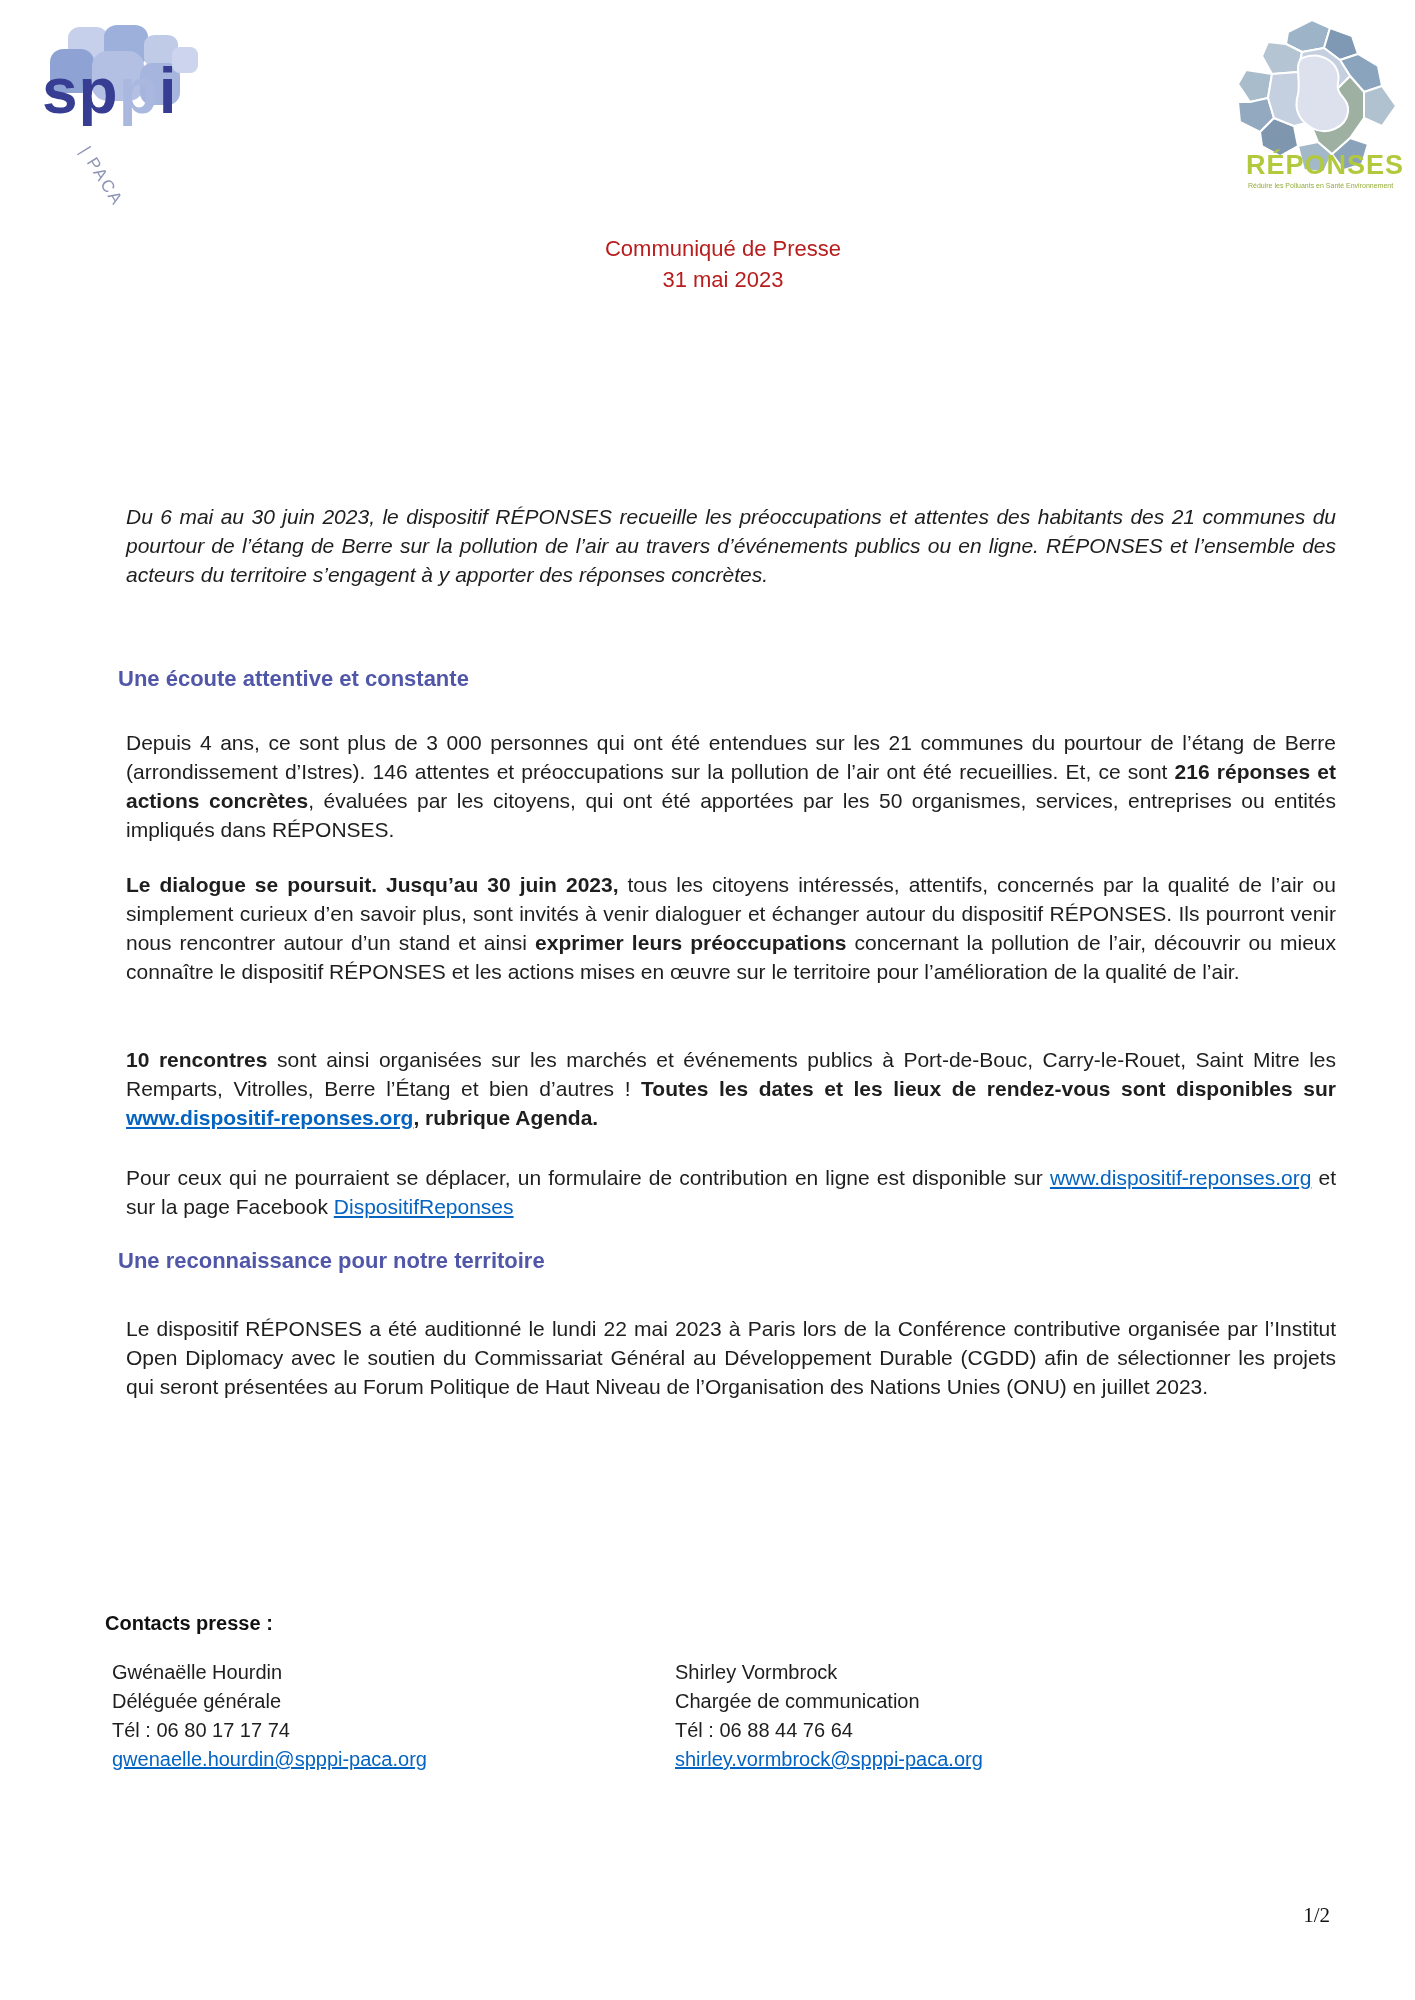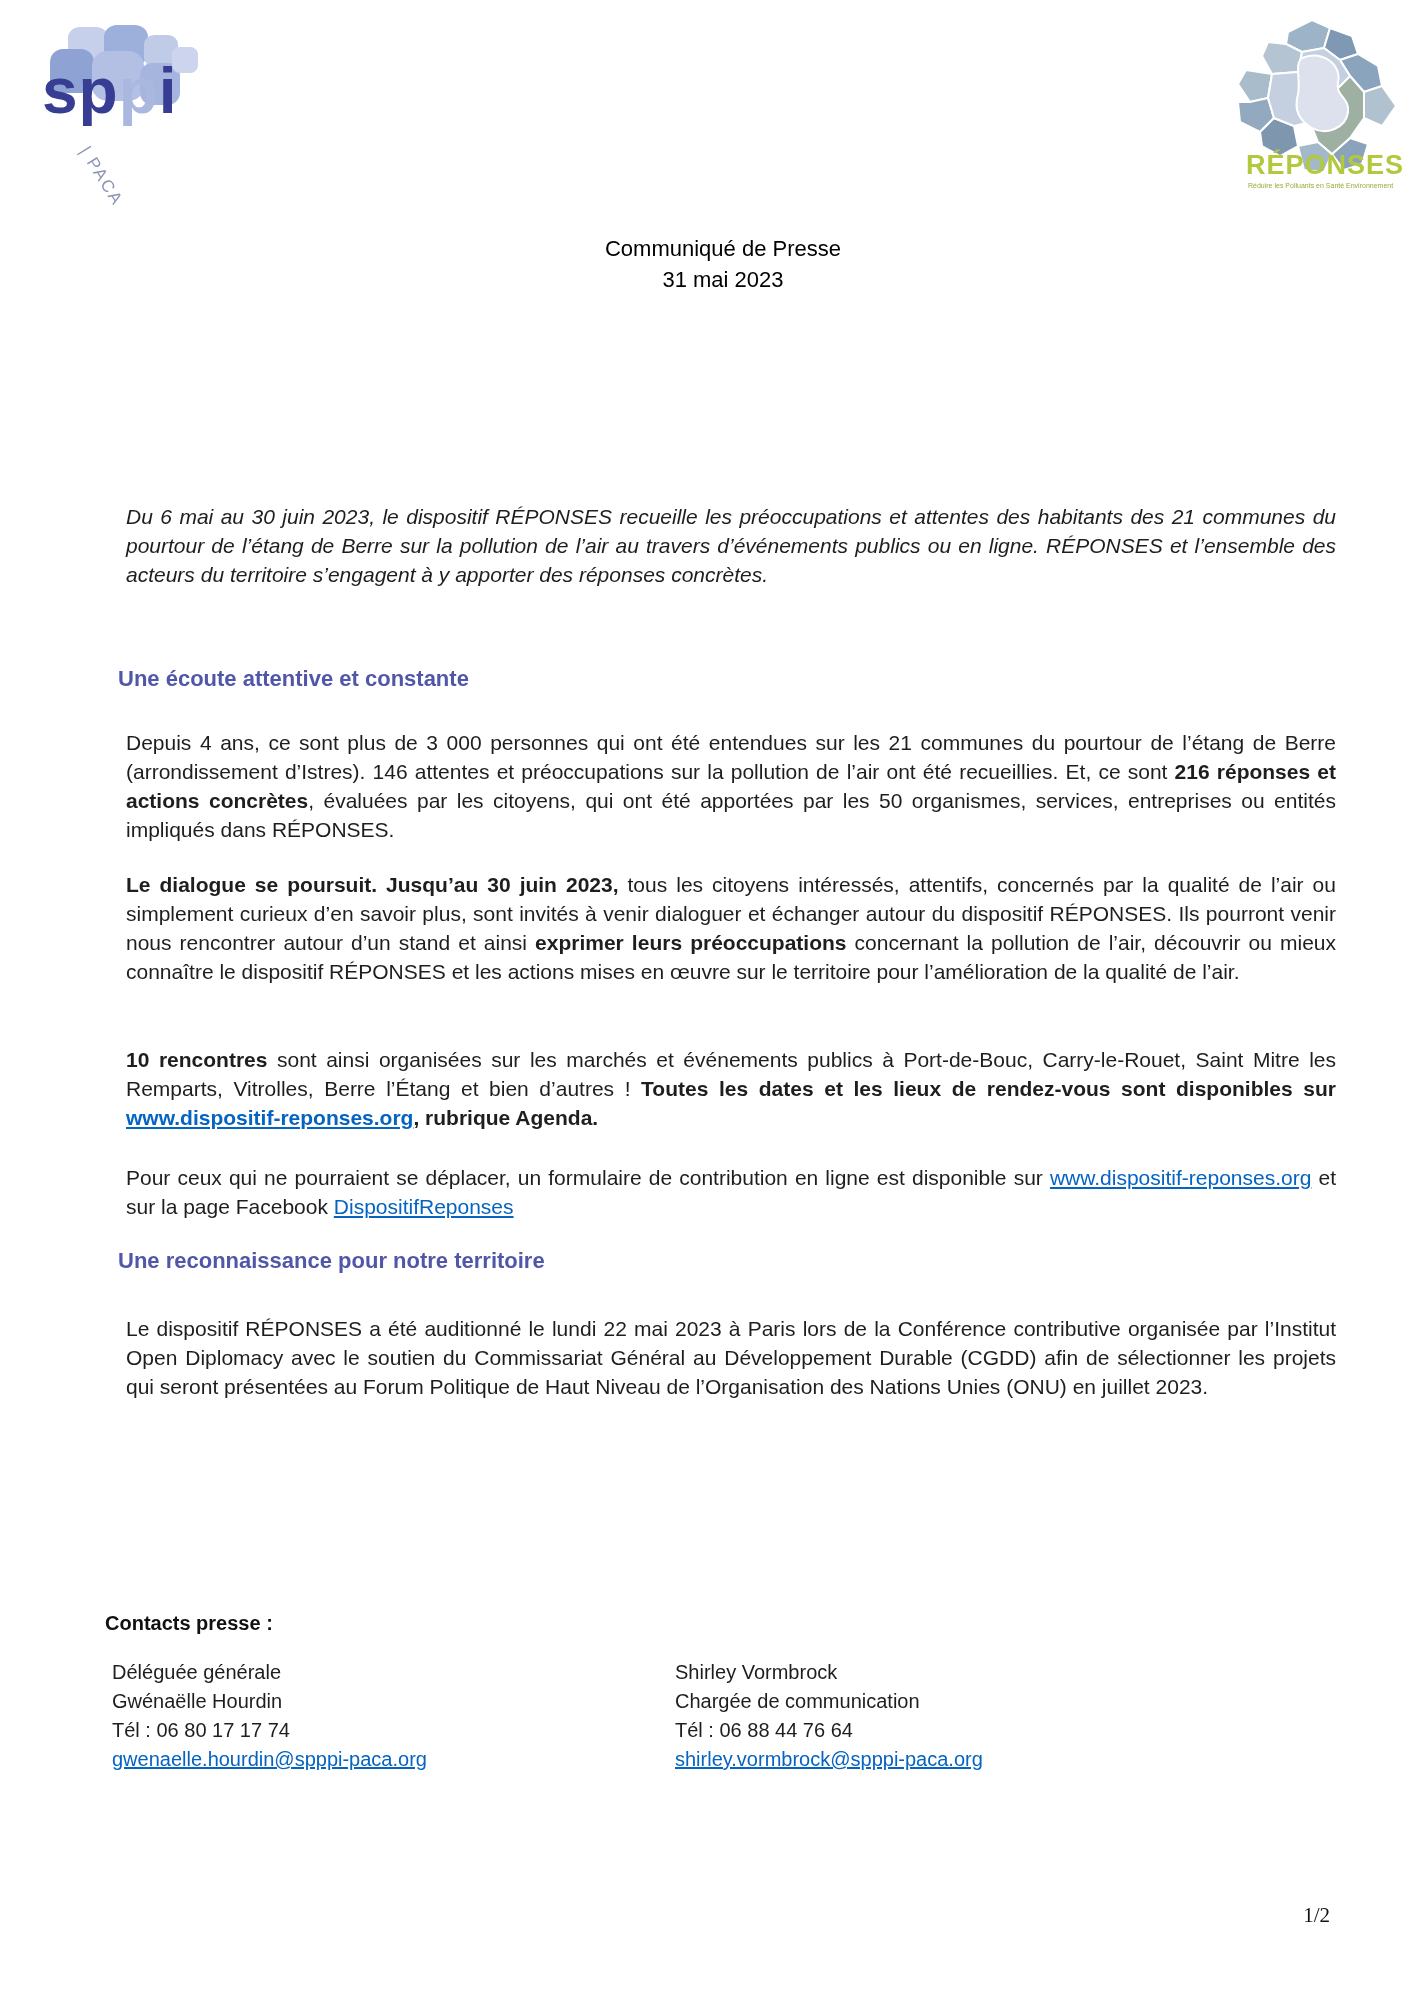--- a/index.html
+++ b/index.html
@@ -12,21 +12,21 @@
   .sppi-logo{position:absolute;left:40px;top:25px;width:170px;height:185px;}
   .bubble{position:absolute;border-radius:30%;}
   .sppi-text{position:absolute;left:2px;top:34px;font-size:64px;font-weight:bold;
     letter-spacing:1px;color:#373d92;line-height:1;}
   .sppi-ghost{color:#aab8e0;}
   .sppi-region{position:absolute;left:52px;top:118px;transform:rotate(58deg);
     transform-origin:left top;font-size:17px;letter-spacing:2px;color:#8d94b4;}
   .reponses-logo{position:absolute;left:1210px;top:12px;width:210px;height:185px;}
   
   .doc-head{position:absolute;left:118px;top:233px;width:1210px;text-align:center;
-    font-size:22px;line-height:31px;color:#000000;}
+    font-size:22px;line-height:31px;color:#b91c1c;}
   
   .doc-title{position:absolute;left:118px;top:378px;width:1210px;text-align:center;
     font-size:27px;line-height:39px;font-weight:bold;color:#454ba0;}
   
   .blk{position:absolute;left:118px;width:1210px;font-size:21px;line-height:29px;
     text-align:justify;color:#1e1e1e;margin:8px;}
   .intro{top:494px;font-style:italic;}
   .h-sec{position:absolute;left:118px;width:1210px;font-size:22px;font-weight:bold;
     color:#5157a8;margin:0;text-align:left;}
   .h1{top:666px;}
@@ -108,22 +108,22 @@
 
   <h2 class="h-sec h2">Une reconnaissance pour notre territoire</h2>
 
   <p class="blk p5">Le dispositif RÉPONSES a été auditionné le lundi 22 mai 2023 à Paris lors de la Conférence contributive organisée par l’Institut Open Diplomacy avec le soutien du Commissariat Général au Développement Durable (CGDD) afin de sélectionner les projets qui seront présentées au Forum Politique de Haut Niveau de l’Organisation des Nations Unies (ONU) en juillet 2023.</p>
 
 
   <div class="contacts-label">Contacts presse :</div>
 
   <div class="contacts-row">
     <div class="contact-col">
+      <div>Gwénaëlle Hourdin</div>
       <div>Déléguée générale</div>
-      <div>Gwénaëlle Hourdin</div>
       <div>Tél : 06 80 17 17 74</div>
       <a class="lnk">gwenaelle.hourdin@spppi-paca.org</a>
     </div>
     <div class="contact-col second">
       <div>Shirley Vormbrock</div>
       <div>Chargée de communication</div>
       <div>Tél : 06 88 44 76 64</div>
       <a class="lnk">shirley.vormbrock@spppi-paca.org</a>
     </div>
   </div>

